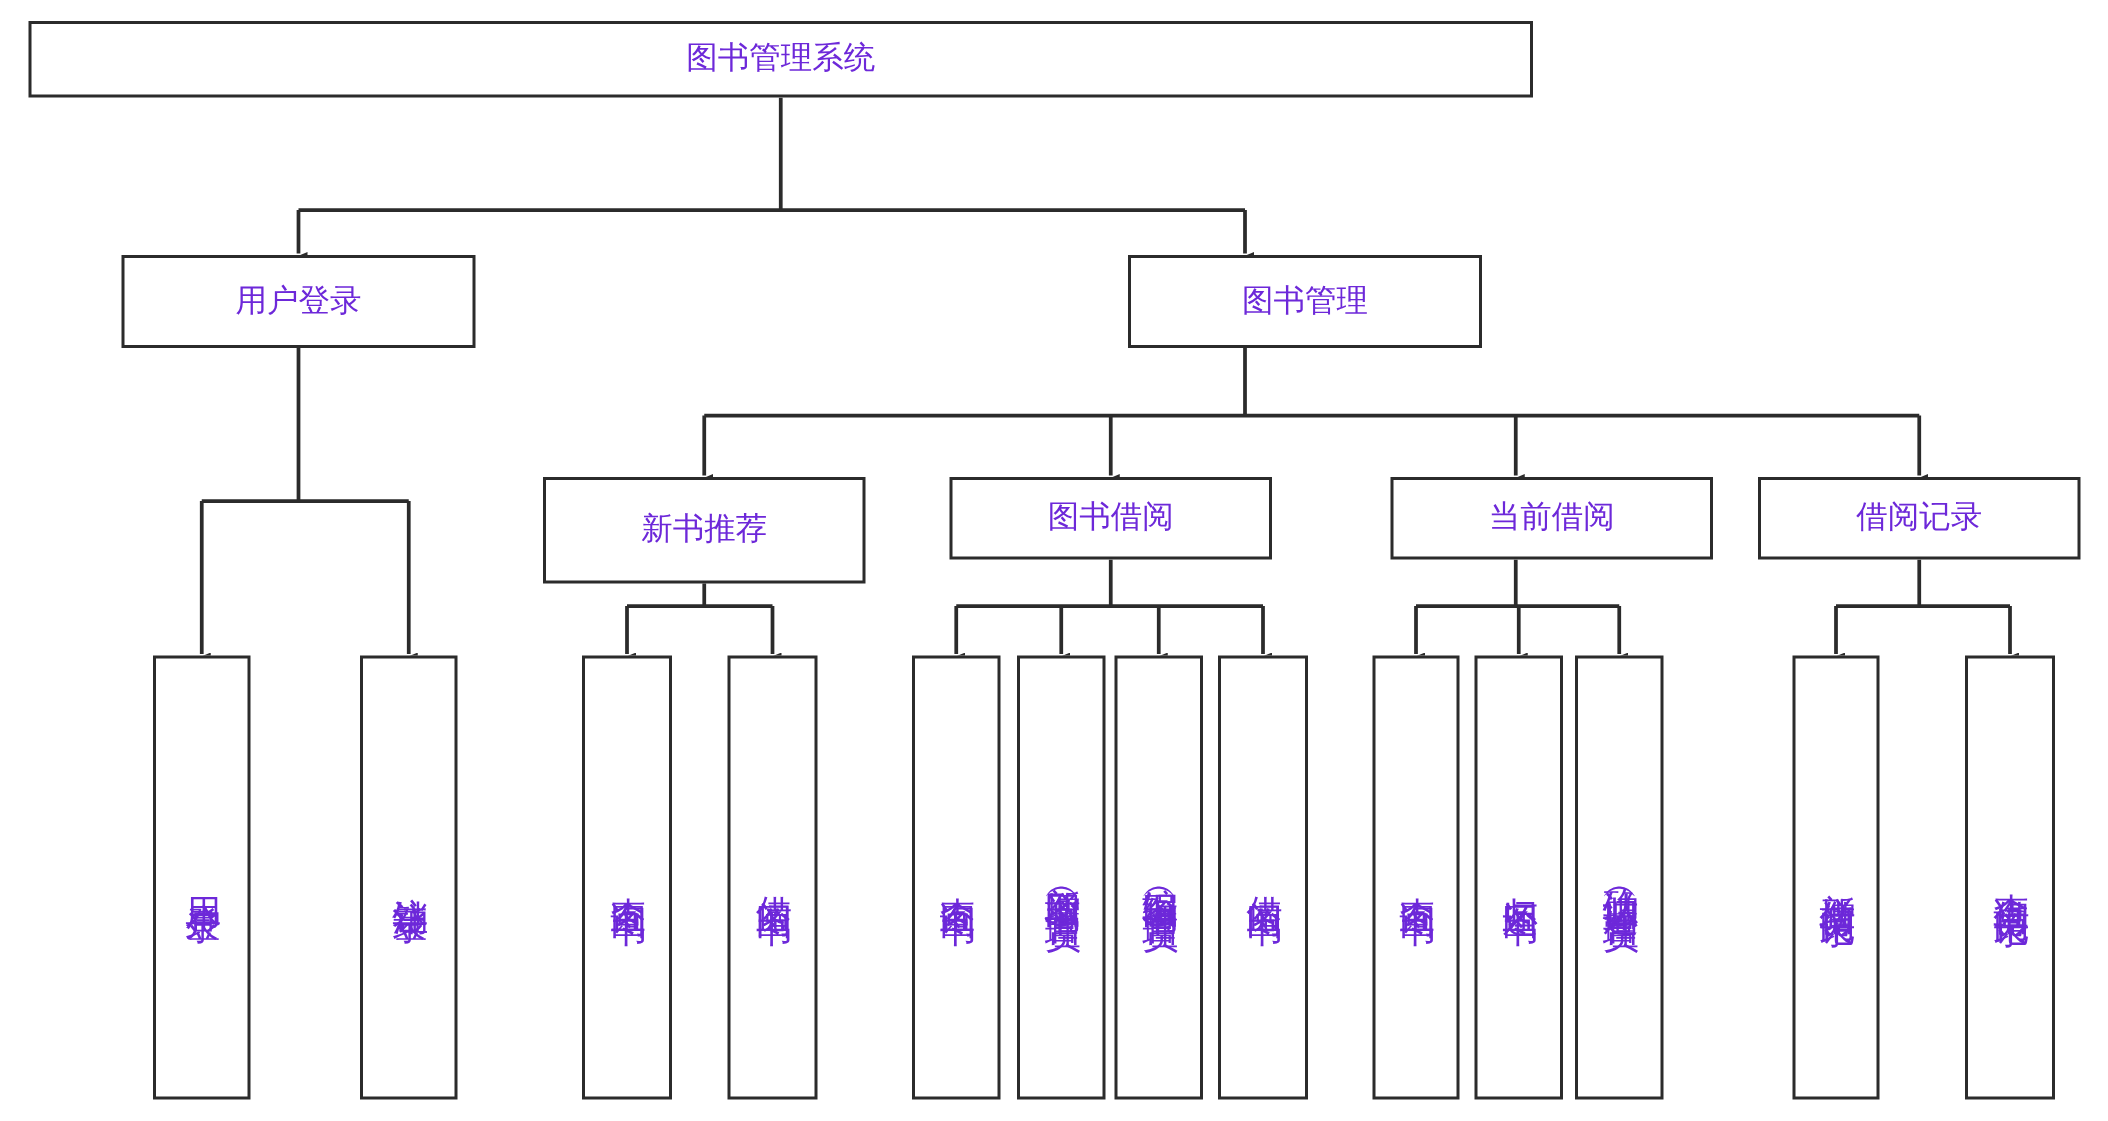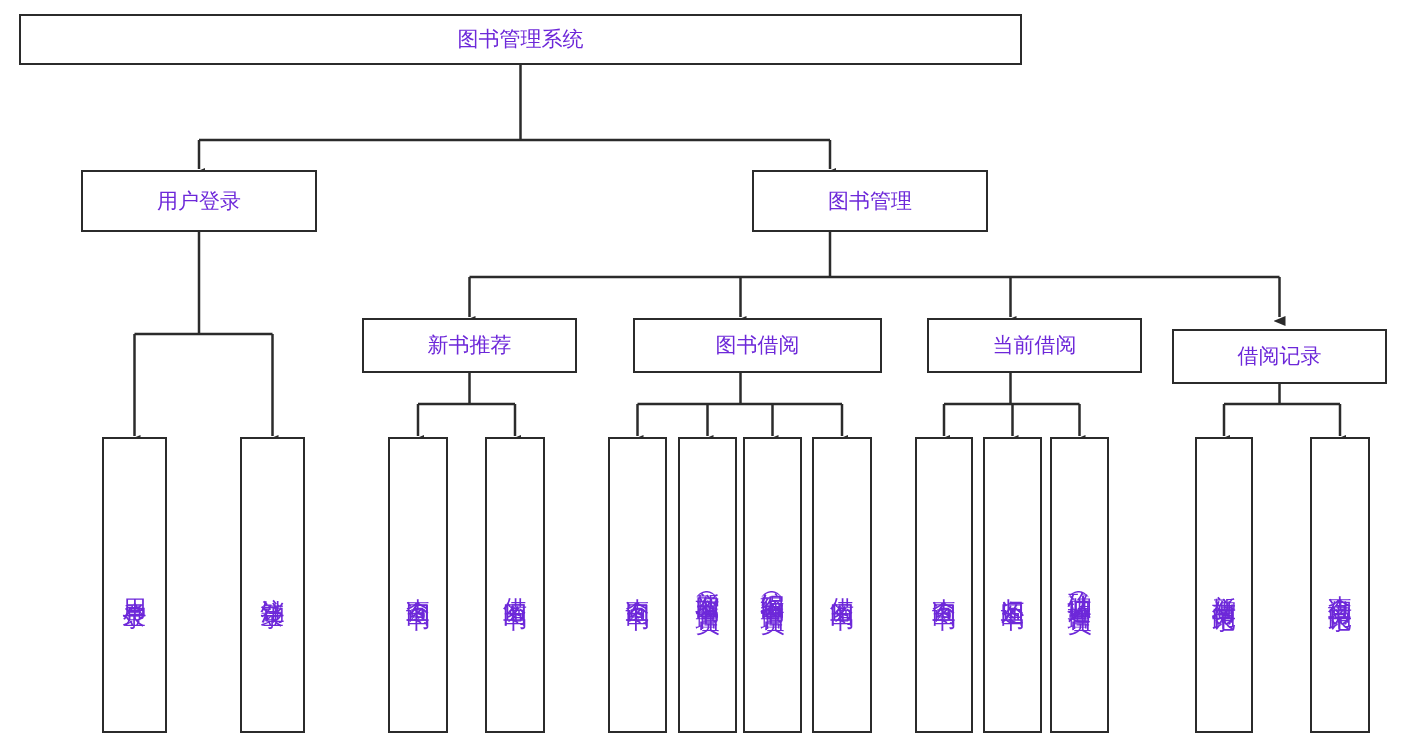--- a/index.html
+++ b/index.html
@@ -113,30 +113,30 @@
   <div id="node-layer">
       <div class="node horizontal" style="left: 19px; top: 14px; width: 1003px; height: 51px;">
         <span class="label">图书管理系统</span>
       </div>
       <div class="node horizontal" style="left: 81px; top: 170px; width: 236px; height: 62px;">
         <span class="label">用户登录</span>
       </div>
       <div class="node horizontal" style="left: 712px; top: 170px; width: 236px; height: 62px; margin-left: 40px;">
         <span class="label">图书管理</span>
       </div>
-      <div class="node horizontal" style="left: 362px; top: 318px; width: 215px; height: 55px;">
+      <div class="node horizontal" style="left: 362px; top: 318px; width: 215px; height: 71px;">
         <span class="label">新书推荐</span>
       </div>
-      <div class="node horizontal" style="left: 633px; top: 318px; width: 249px; height: 55px;">
+      <div class="node horizontal" style="left: 633px; top: 318px; width: 215px; height: 55px;">
         <span class="label">图书借阅</span>
       </div>
       <div class="node horizontal" style="left: 903px; top: 318px; width: 215px; height: 55px; margin-left: 24px;">
         <span class="label">当前借阅</span>
       </div>
-      <div class="node horizontal" style="left: 1172px; top: 318px; width: 215px; height: 55px; margin-top: 11px;">
+      <div class="node horizontal" style="left: 1172px; top: 318px; width: 215px; height: 55px;">
         <span class="label">借阅记录</span>
       </div>
       <div class="node vertical" style="left: 102px; top: 437px; width: 65px; height: 296px;">
         <span class="label">用户登录</span>
       </div>
       <div class="node vertical" style="left: 240px; top: 437px; width: 65px; height: 296px;">
         <span class="label">注销登录</span>
       </div>
       <div class="node vertical" style="left: 388px; top: 437px; width: 60px; height: 296px;">
         <span class="label">查询图书</span>

